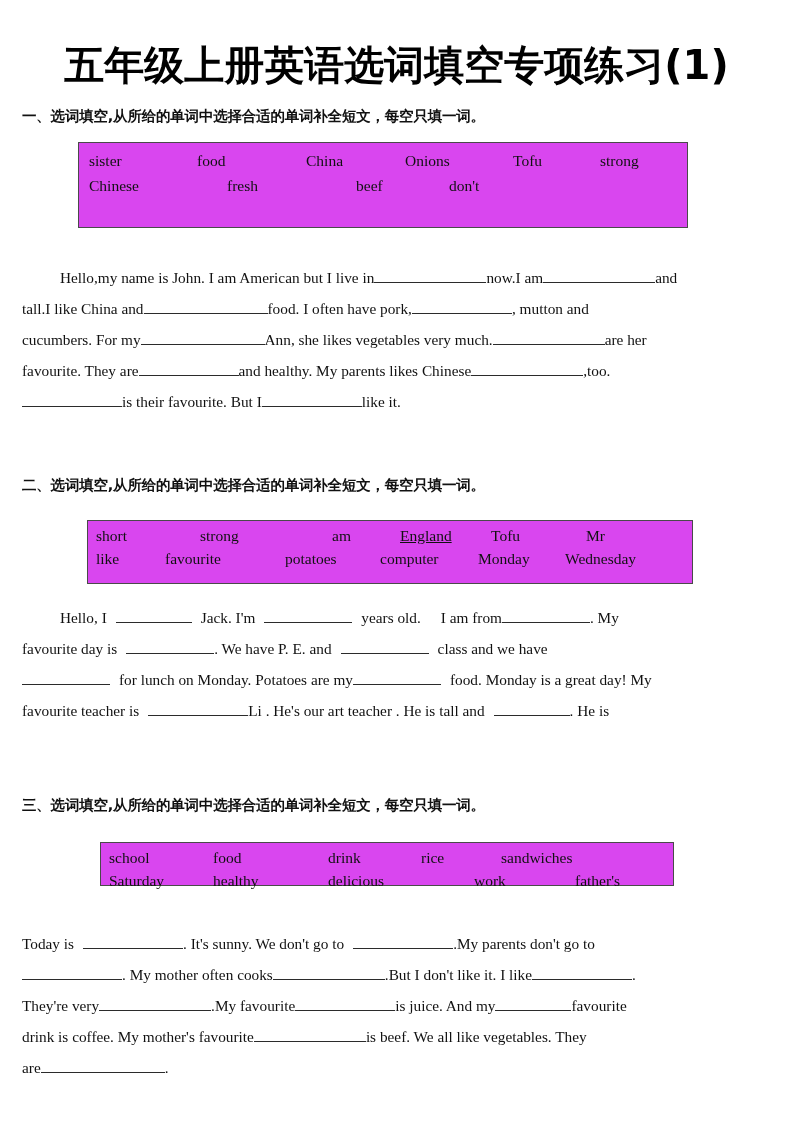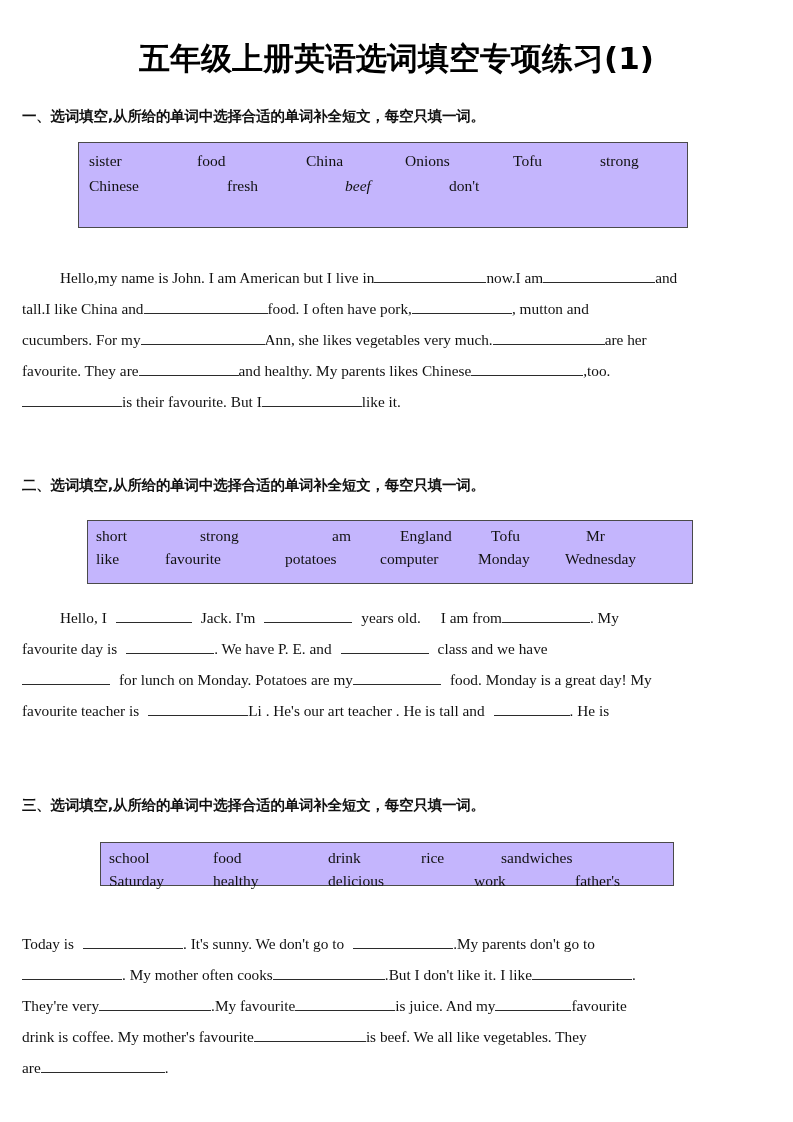--- a/index.html
+++ b/index.html
@@ -18,21 +18,21 @@
 
   
   .page-title {
     position: absolute;
     top: 38px;
     left: 0;
     width: 793px;
     text-align: center;
     font-family: "DejaVu Sans", "Liberation Sans", sans-serif;
     font-weight: bold;
-    font-size: 31px;
+    font-size: 40px;
     letter-spacing: 0px;
     color: #000000;
     white-space: nowrap;
   }
 
   
   .section-heading {
     position: absolute;
     left: 22px;
     font-family: "DejaVu Sans", "Liberation Sans", sans-serif;
@@ -44,21 +44,21 @@
   }
   .sh1 { top: 107px; text-align: right; }
   .sh2 { top: 476px; }
   .sh3 { top: 796px; }
 
   
   .wordbank {
     position: absolute;
     border: 1.6px solid #4a4a4a;
     box-sizing: border-box;
-    background: #c4b5fd;
+    background: #d946ef;
   }
   .wb-row {
     position: relative;
     height: 25px;
   }
   .wb-word {
     position: absolute;
     font-family: "Liberation Serif", "DejaVu Serif", serif;
     font-size: 15.5px;
     color: #111111;
@@ -122,21 +122,21 @@
     <span class="wb-word" style="left:10px;">sister</span>
     <span class="wb-word" style="left:118px;">food</span>
     <span class="wb-word" style="left:227px;">China</span>
     <span class="wb-word" style="left:326px;">Onions</span>
     <span class="wb-word" style="left:434px;">Tofu</span>
     <span class="wb-word" style="left:521px;">strong</span>
   </div>
   <div class="wb-row">
     <span class="wb-word" style="left:10px;">Chinese</span>
     <span class="wb-word" style="left:148px;">fresh</span>
-    <span class="wb-word" style="left:266px;font-style:italic;">beef</span>
+    <span class="wb-word" style="left:277px;">beef</span>
     <span class="wb-word" style="left:370px;">don't</span>
   </div>
 </div>
 
 <div class="passage" id="passage-1">
   <div class="ln">
     <span class="indent"></span><span>Hello,my name is John. I am American but I live in</span><span class="blank b-xl"></span><span>now.I am</span><span class="blank b-xl"></span><span>and</span>
   </div>
   <div class="ln">
     <span>tall.I like China and</span><span class="blank b-xxl"></span><span>food. I often have pork,</span><span class="blank b-lg"></span><span>, mutton and</span>
@@ -152,21 +152,21 @@
   </div>
 </div>
 
 <div class="section-heading sh2">二、选词填空,从所给的单词中选择合适的单词补全短文，每空只填一词。</div>
 
 <div class="wordbank" id="wordbank-2">
   <div class="wb-row">
     <span class="wb-word" style="left:8px;">short</span>
     <span class="wb-word" style="left:112px;">strong</span>
     <span class="wb-word" style="left:216px;margin-left:28px;">am</span>
-    <span class="wb-word" style="left:312px;">England</span>
+    <span class="wb-word" style="left:312px;text-decoration:underline;">England</span>
     <span class="wb-word" style="left:403px;">Tofu</span>
     <span class="wb-word" style="left:498px;">Mr</span>
   </div>
   <div class="wb-row">
     <span class="wb-word" style="left:8px;">like</span>
     <span class="wb-word" style="left:77px;">favourite</span>
     <span class="wb-word" style="left:197px;">potatoes</span>
     <span class="wb-word" style="left:292px;">computer</span>
     <span class="wb-word" style="left:390px;">Monday</span>
     <span class="wb-word" style="left:477px;">Wednesday</span>

